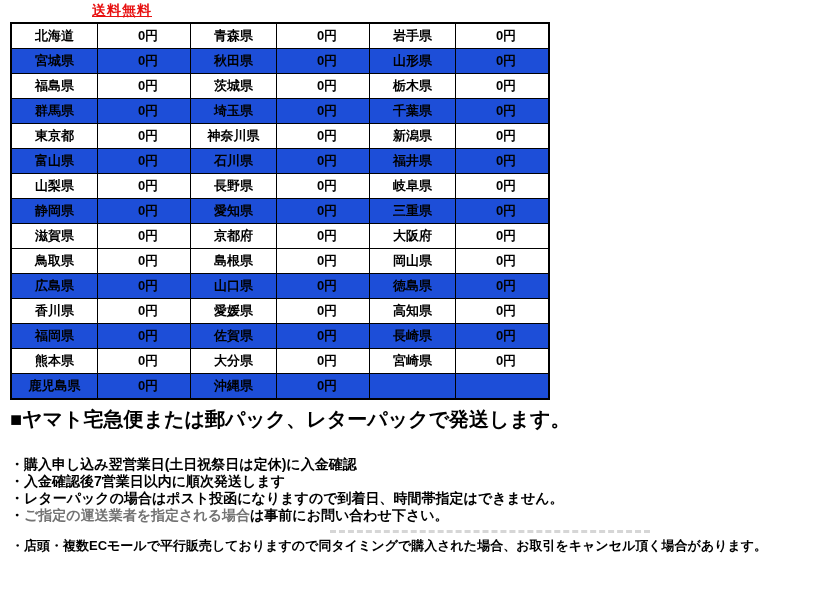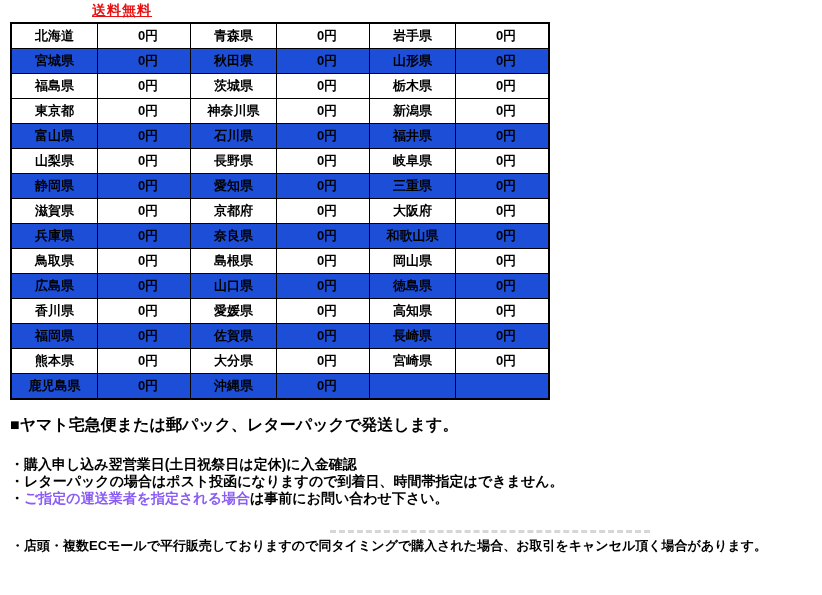--- a/index.html
+++ b/index.html
@@ -30,32 +30,32 @@
     font-size:13px;
     font-weight:bold;
     overflow:hidden;
     white-space:nowrap;
   }
   table.shipping td.name{width:83px;text-align:center;}
   table.shipping td.fee{width:82px;text-align:center;padding-left:9px;}
   table.shipping tr.gray{background:#1d4ed8;}
   table.shipping tr.white{background:#ffffff;}
   .heading{
-    position:absolute;left:10px;top:415px;
-    font-size:16px;font-weight:bold;
+    position:absolute;left:10px;top:406px;
+    font-size:20px;font-weight:bold;
     white-space:nowrap;
     font-family:Liberation Serif, serif;
   }
   .bullets{
     position:absolute;left:10px;top:456px;
     font-size:14px;font-weight:bold;
     line-height:17px;
     white-space:nowrap;
   }
-  .bullets .red{color:#8b5cf6;}
+  .bullets .red{color:#737373;}
   .small-note{
     position:absolute;left:11px;top:537px;
     font-size:13px;font-weight:bold;
     white-space:nowrap;
   }
   .artifact-dashes{
     position:absolute;left:330px;top:530px;width:320px;height:0;
     border-top:3px dashed #d6d6d6;
   }
 </style>
@@ -85,20 +85,28 @@
           <td class="fee">0円</td>
         </tr>
         <tr class="white">
           <td class="name">福島県</td>
           <td class="fee">0円</td>
           <td class="name">茨城県</td>
           <td class="fee">0円</td>
           <td class="name">栃木県</td>
           <td class="fee">0円</td>
         </tr>
+        <tr class="gray">
+          <td class="name">群馬県</td>
+          <td class="fee">0円</td>
+          <td class="name">埼玉県</td>
+          <td class="fee">0円</td>
+          <td class="name">千葉県</td>
+          <td class="fee">0円</td>
+        </tr>
         <tr class="white">
           <td class="name">東京都</td>
           <td class="fee">0円</td>
           <td class="name">神奈川県</td>
           <td class="fee">0円</td>
           <td class="name">新潟県</td>
           <td class="fee">0円</td>
         </tr>
         <tr class="gray">
           <td class="name">富山県</td>
@@ -123,28 +131,20 @@
           <td class="fee">0円</td>
           <td class="name">三重県</td>
           <td class="fee">0円</td>
         </tr>
         <tr class="white">
           <td class="name">滋賀県</td>
           <td class="fee">0円</td>
           <td class="name">京都府</td>
           <td class="fee">0円</td>
           <td class="name">大阪府</td>
-          <td class="fee">0円</td>
-        </tr>
-        <tr class="gray">
-          <td class="name">兵庫県</td>
-          <td class="fee">0円</td>
-          <td class="name">奈良県</td>
-          <td class="fee">0円</td>
-          <td class="name">和歌山県</td>
           <td class="fee">0円</td>
         </tr>
         <tr class="white">
           <td class="name">鳥取県</td>
           <td class="fee">0円</td>
           <td class="name">島根県</td>
           <td class="fee">0円</td>
           <td class="name">岡山県</td>
           <td class="fee">0円</td>
         </tr>
@@ -188,20 +188,21 @@
           <td class="name"></td>
           <td class="fee"></td>
         </tr>
       </tbody>
   </table>
 
   <div class="heading">■ヤマト宅急便または郵パック、レターパックで発送します。</div>
 
   <div class="bullets">
     <div>・購入申し込み翌営業日(土日祝祭日は定休)に入金確認</div>
+    <div>・入金確認後7営業日以内に順次発送します</div>
     <div>・レターパックの場合はポスト投函になりますので到着日、時間帯指定はできません。</div>
     <div>
       <span>・</span><span class="red">ご指定の運送業者を指定される場合</span><span>は事前にお問い合わせ下さい。</span>
     </div>
   </div>
 
   <div class="artifact-dashes"></div>
 
   <div class="small-note">・店頭・複数ECモールで平行販売しておりますので同タイミングで購入された場合、お取引をキャンセル頂く場合があります。</div>
 

